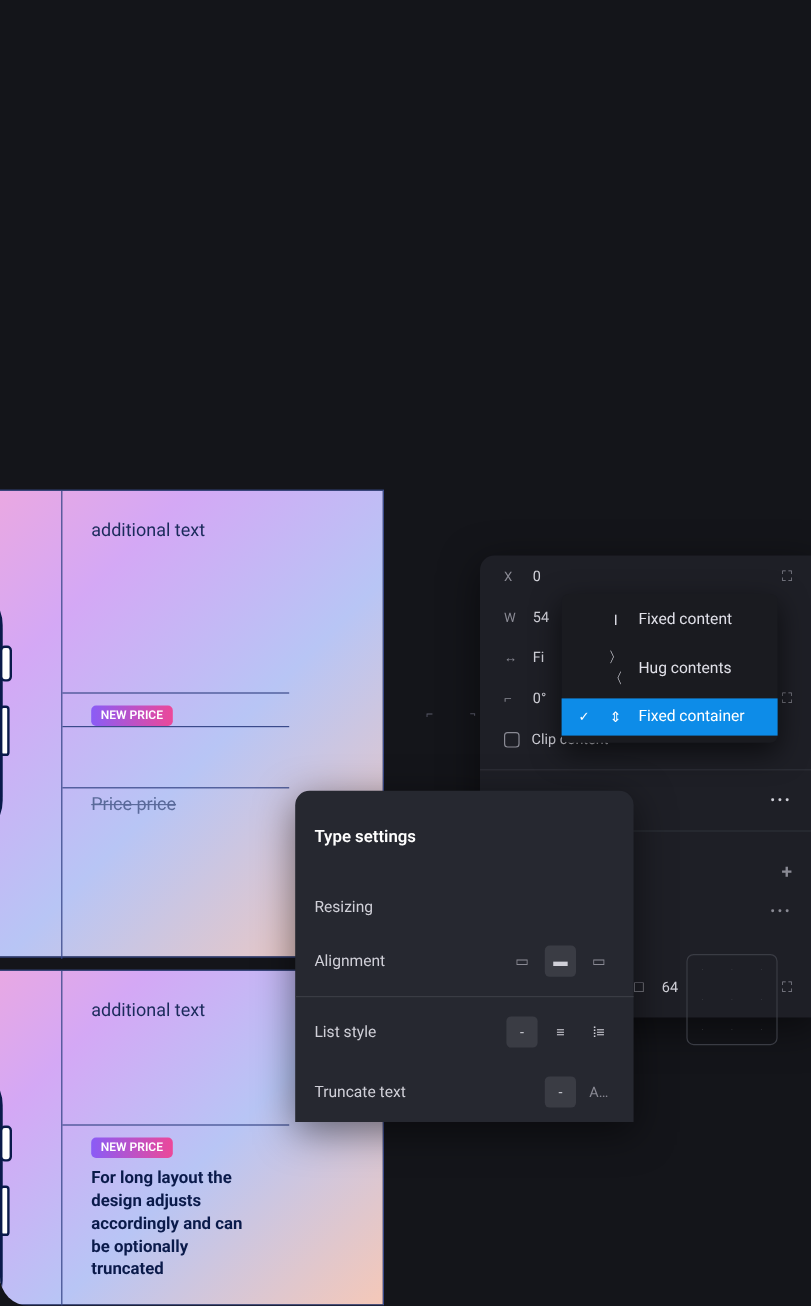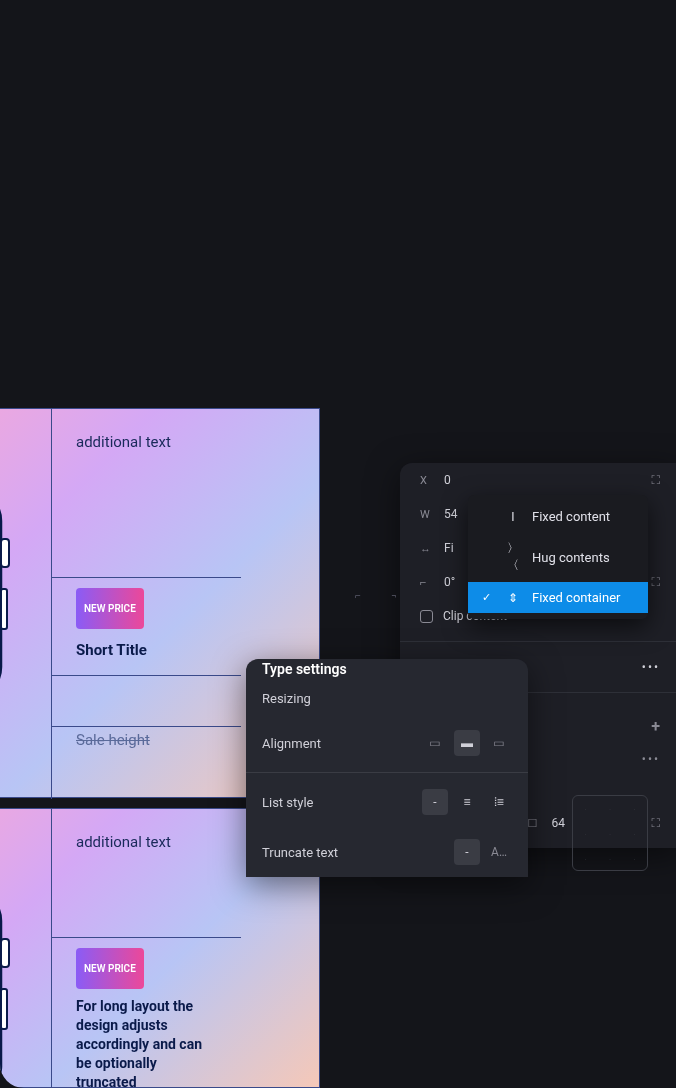--- a/index.html
+++ b/index.html
@@ -55,21 +55,21 @@
   font-size: 15px;
   color: #1a2a5a;
   padding: 24px 0 0 24px;
 }
 .new-price-badge {
   display: inline-block;
   background: linear-gradient(90deg, #8a5cf6 0%, #ec4899 100%);
   color: #fff;
   font-size: 10px;
   font-weight: 600;
-  padding: 15px 8px;
+  padding: 3px 8px;
   border-radius: 4px;
   margin: 10px 0 0 24px;
 }
 .short-title {
   color: #0a1a4a;
   font-size: 15px;
   font-weight: 700;
   padding: 12px 0 16px 24px;
 }
 .price-big {
@@ -109,21 +109,21 @@
   left: 246px;
   top: 659px;
   width: 282px;
   background: #262830;
   border-radius: 12px 12px 0 0;
   color: #d0d0d8;
   font-size: 13px;
   box-shadow: 0 8px 32px rgba(0,0,0,0.5);
 }
 .type-panel-header {
-  padding: 2px 16px;
+  padding: 31px 16px;
   font-weight: 600;
   color: #fff;
   font-size: 14px;
 }
 .preview-area {
   background: #2e3038;
   height: 150px;
   display: flex;
   align-items: center;
   padding: 0 18px;
@@ -255,25 +255,24 @@
         <path d="M30 50 L30 5 Q30 0 35 0 L115 0 Q120 0 120 5 L120 50" fill="#fff" stroke="#0a1a4a" stroke-width="2.5"></path>
         <path d="M30 260 L30 305 Q30 310 35 310 L115 310 Q120 310 120 305 L120 260" fill="#fff" stroke="#0a1a4a" stroke-width="2.5"></path>
         <rect x="140" y="100" width="8" height="28" rx="3" fill="#fff" stroke="#0a1a4a" stroke-width="2"></rect>
         <rect x="140" y="150" width="6" height="40" rx="2" fill="#fff" stroke="#0a1a4a" stroke-width="2"></rect>
       </svg>
     </div>
     <div class="card-right">
       <div class="additional-text">additional text</div>
       <div class="card-inner-divider" style="margin-top:126px"></div>
       <div class="new-price-badge">NEW PRICE</div>
-      <div class="short-title">Short Title</div>
       <div class="card-inner-divider"></div>
       <div style="height:50px"></div>
       <div class="card-inner-divider"></div>
-      <div class="sale-price">Sale height</div>
+      <div class="sale-price">Price price</div>
     </div>
   </div>
 
   <div class="card card-bot">
     <div class="watch">
       <svg viewBox="0 0 165 310">
         <rect x="10" y="50" width="130" height="210" rx="32" fill="#fff" stroke="#0a1a4a" stroke-width="2.5"></rect>
         <rect x="10" y="55" width="130" height="200" rx="30" fill="none" stroke="#0a1a4a" stroke-width="1.5"></rect>
         <path d="M30 50 L30 5 Q30 0 35 0 L115 0 Q120 0 120 5 L120 50" fill="#fff" stroke="#0a1a4a" stroke-width="2.5"></path>
         <path d="M30 260 L30 305 Q30 310 35 310 L115 310 Q120 310 120 305 L120 260" fill="#fff" stroke="#0a1a4a" stroke-width="2.5"></path>

